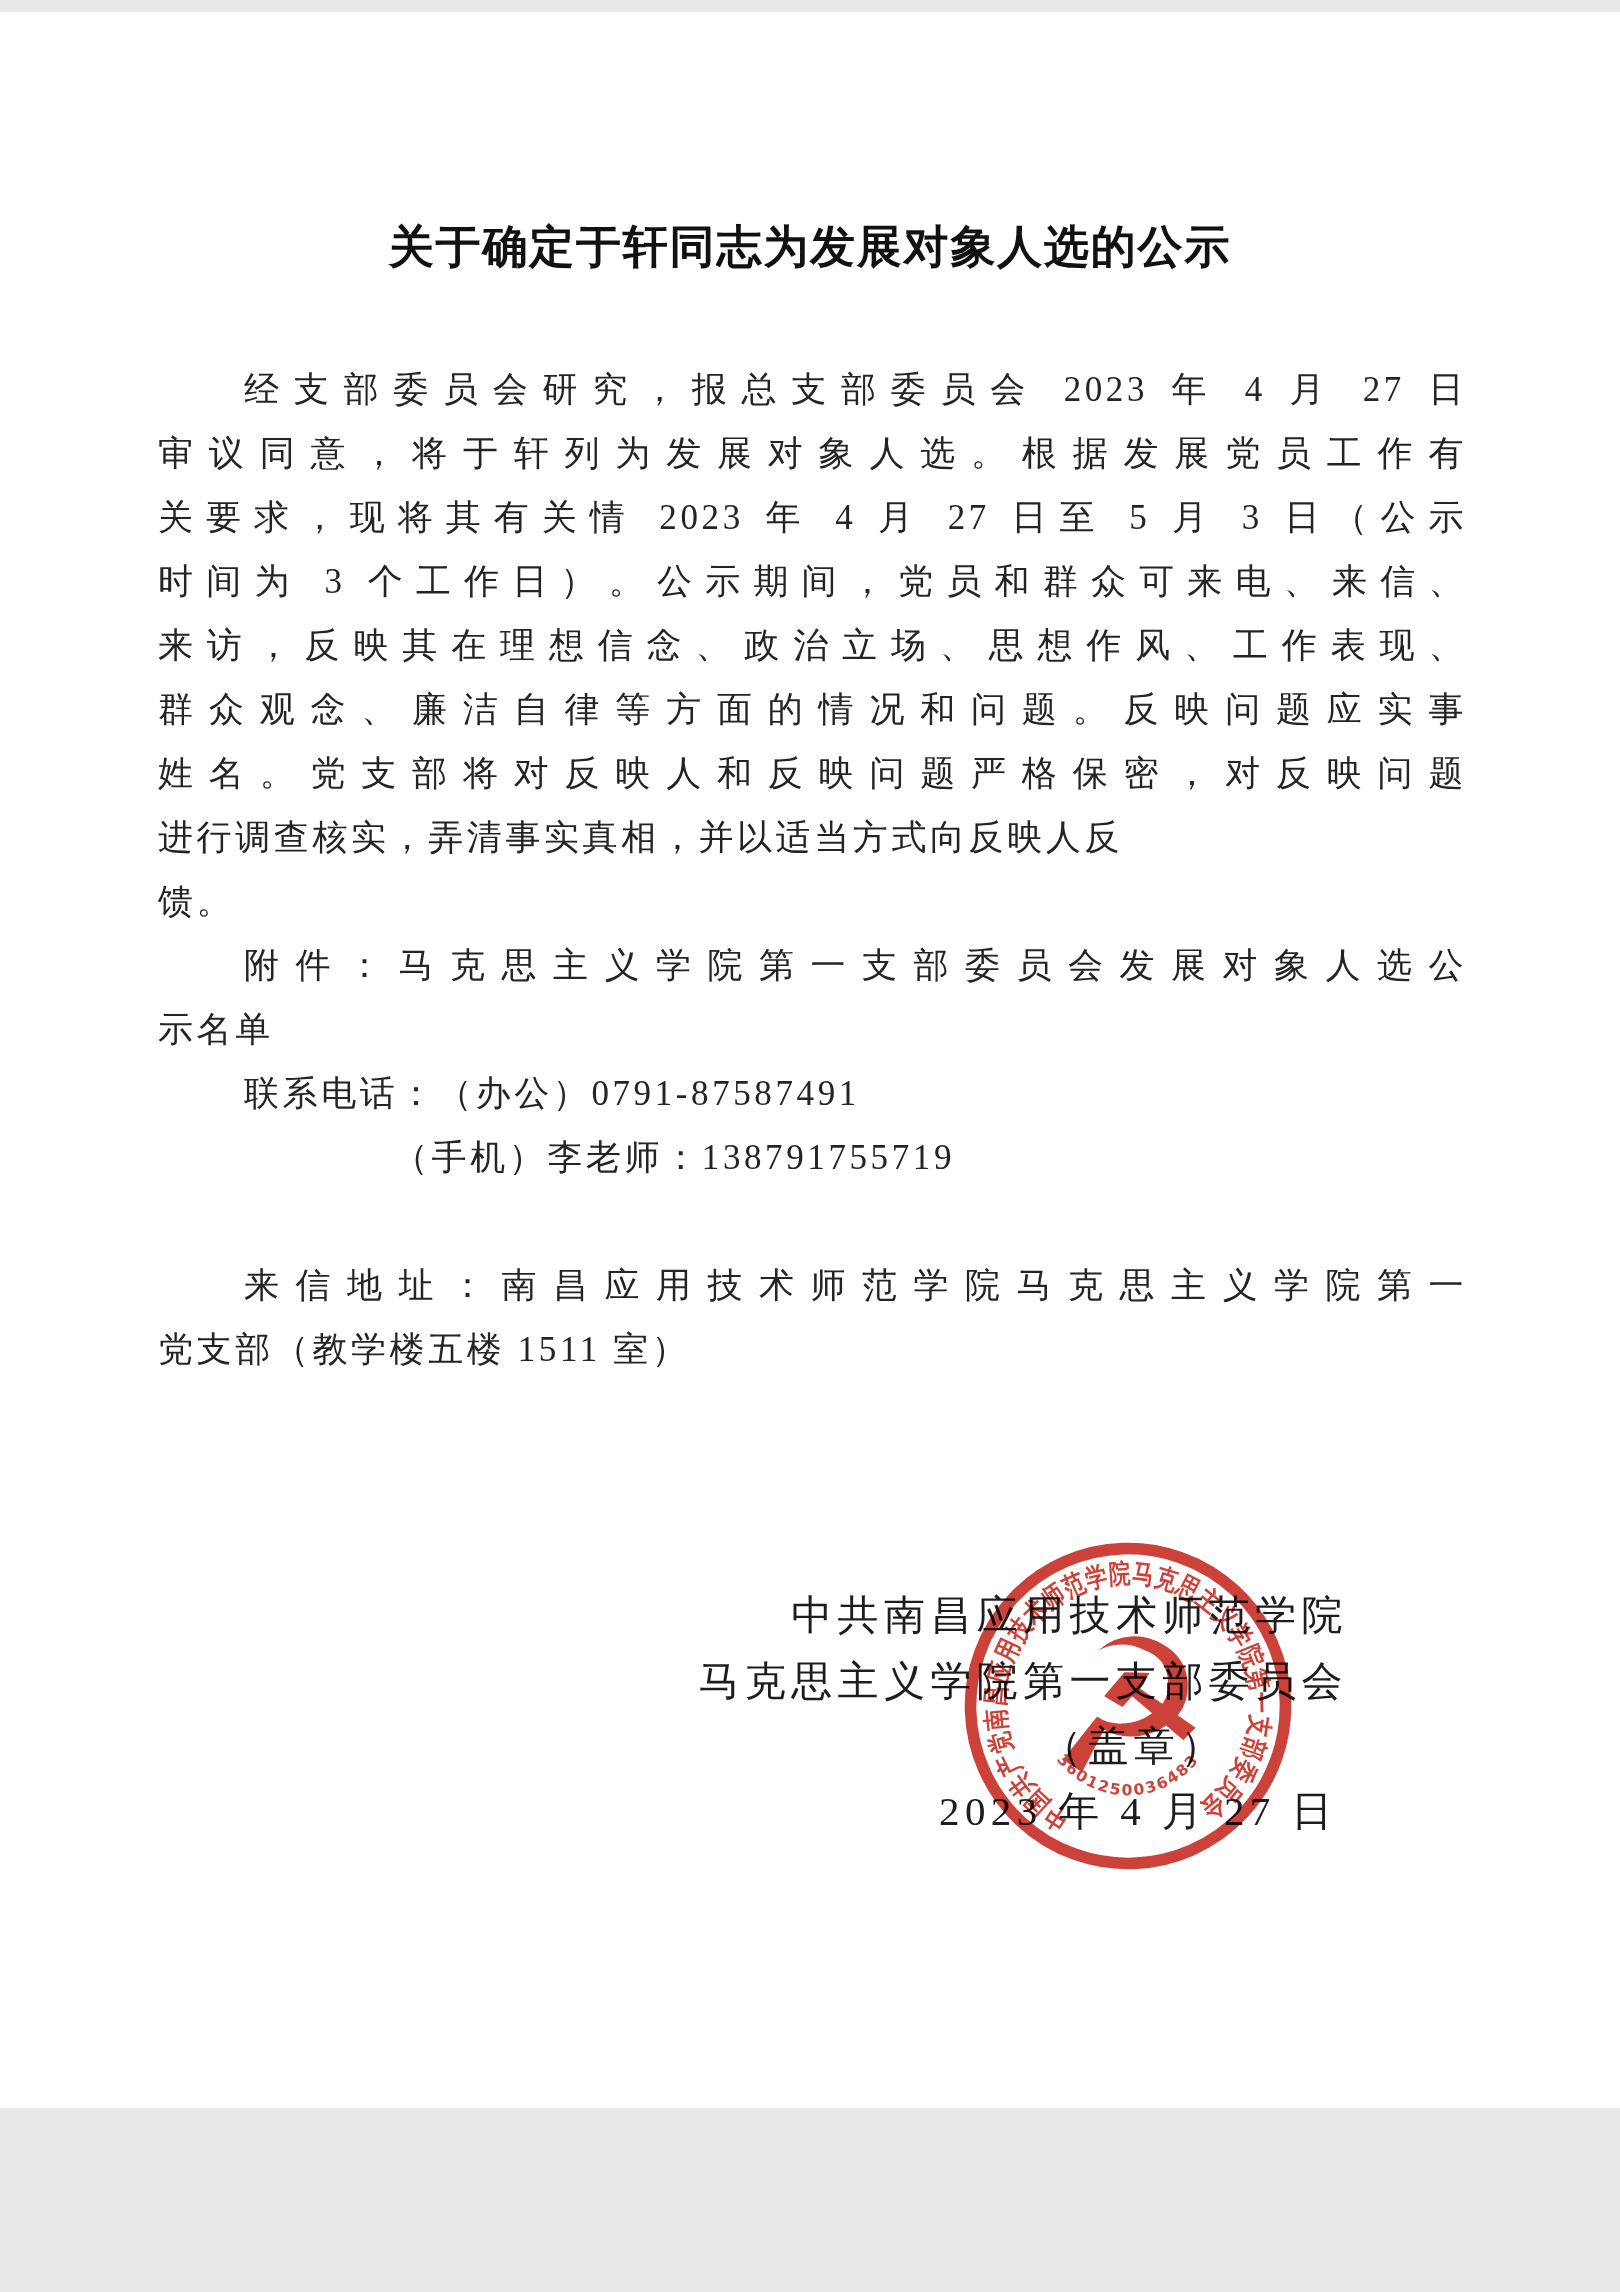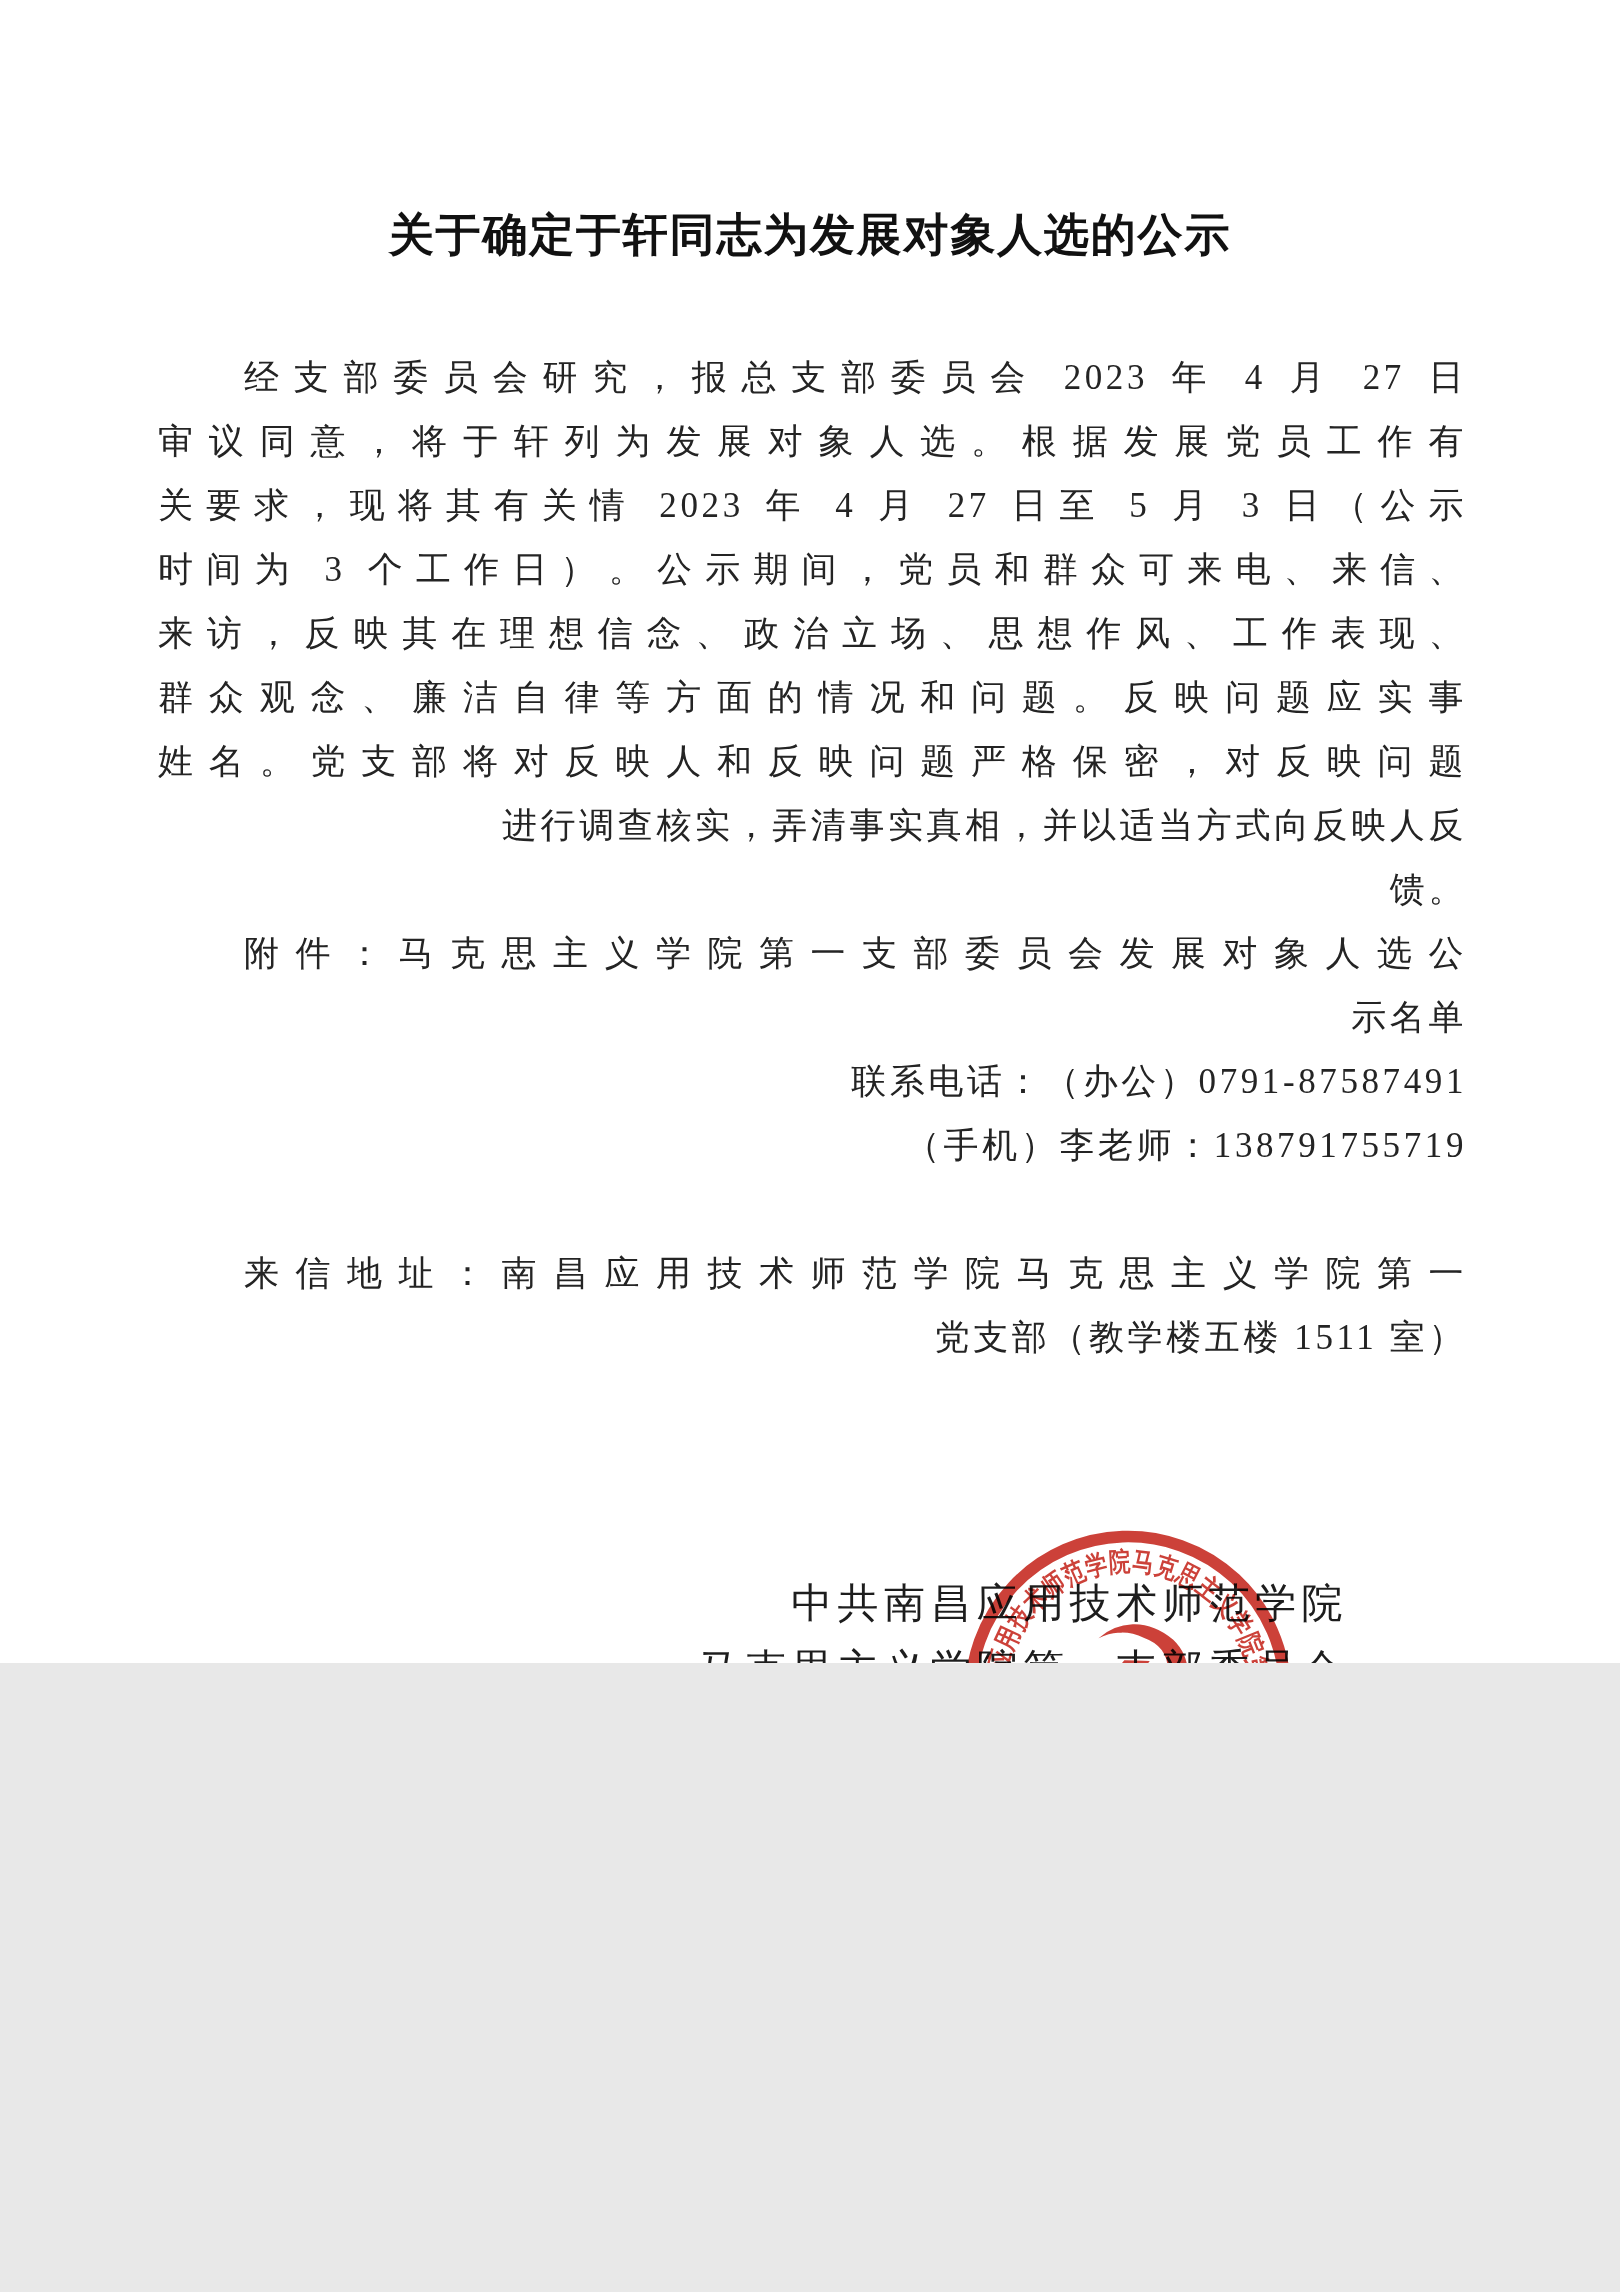--- a/index.html
+++ b/index.html
@@ -1,39 +1,38 @@
 <!DOCTYPE html>
 <html style="font-size:14.3px"><head>
 <meta charset="utf-8">
 <style>
   html,body { margin:0; padding:0; background:#e8e8e8; }
   .page {
     position:relative;
-    width:1620px; height:1663px;
-    margin:0 auto;
+    width:1620px; height:2096px;
+    margin:12px auto;
     background:#ffffff;
     font-family:"Liberation Serif","DejaVu Serif",serif;
     color:#222222;
     overflow:hidden;
   }
   .title {
     position:absolute; top:207px; left:0; width:100%;
     margin:0; text-align:center;
     font-family:"Liberation Sans","DejaVu Sans",sans-serif;
     font-weight:700; font-size:45px; line-height:56px;
     letter-spacing:1.8px; color:#111111;
   }
   .flow {
     position:absolute; top:346px; left:158px; width:1309px;
     font-size:35px; letter-spacing:3.6px; color:#242424;
   }
   .flow .line {
     height:64px; line-height:64px;
     text-justify:inter-character;
-    text-align:right;
   }
   .line.justify { text-align:justify; text-align-last:justify; }
   .line.indent  { text-indent:86px; }
   .line.indent2 { text-indent:235px; }
   .sig {
     position:absolute; white-space:nowrap;
     font-size:41px; letter-spacing:5.4px; color:#1d1d1d;
   }
   .sig1 { top:1576px; right:272px; }
   .sig2 { top:1642px; right:272px; }

